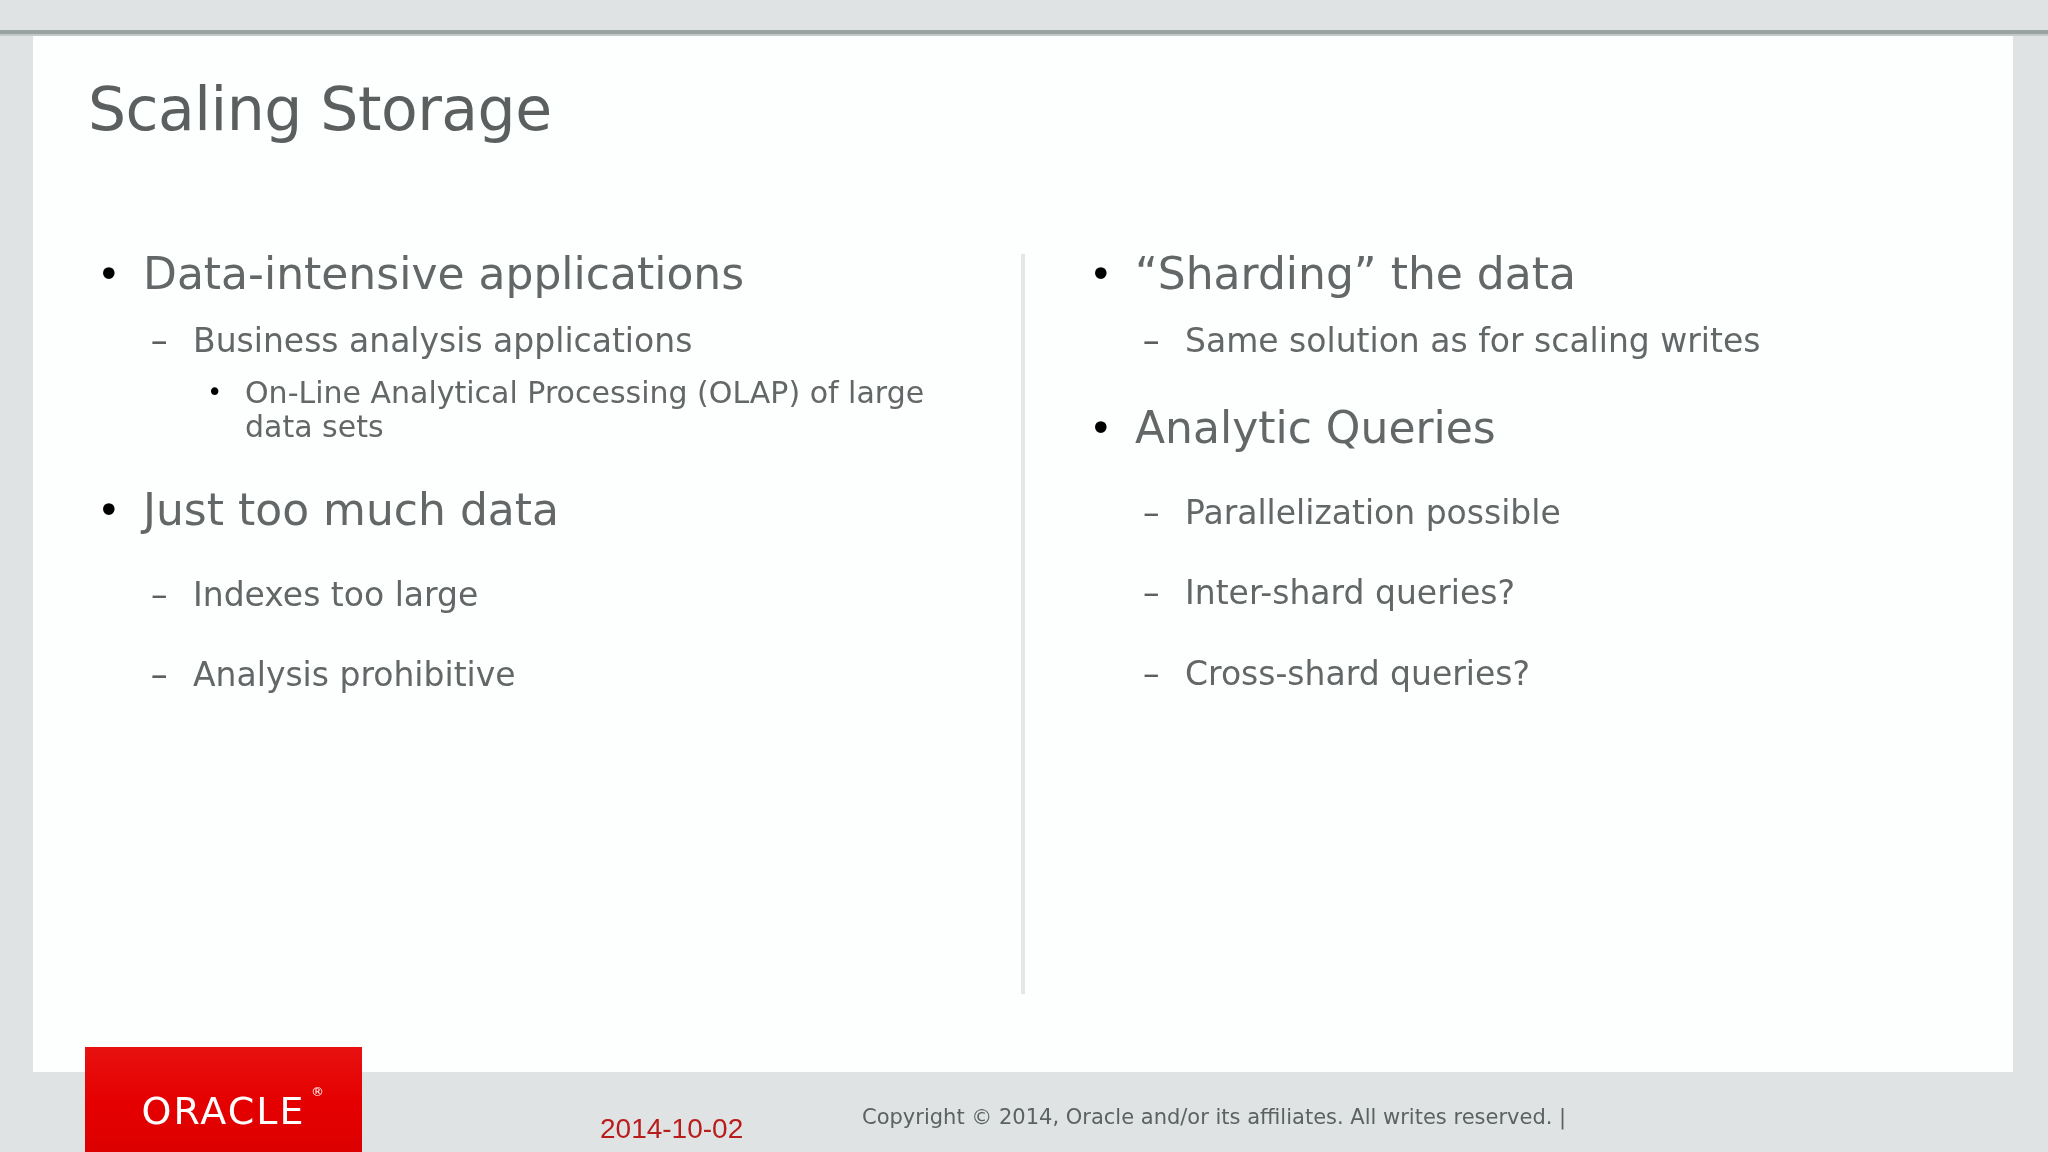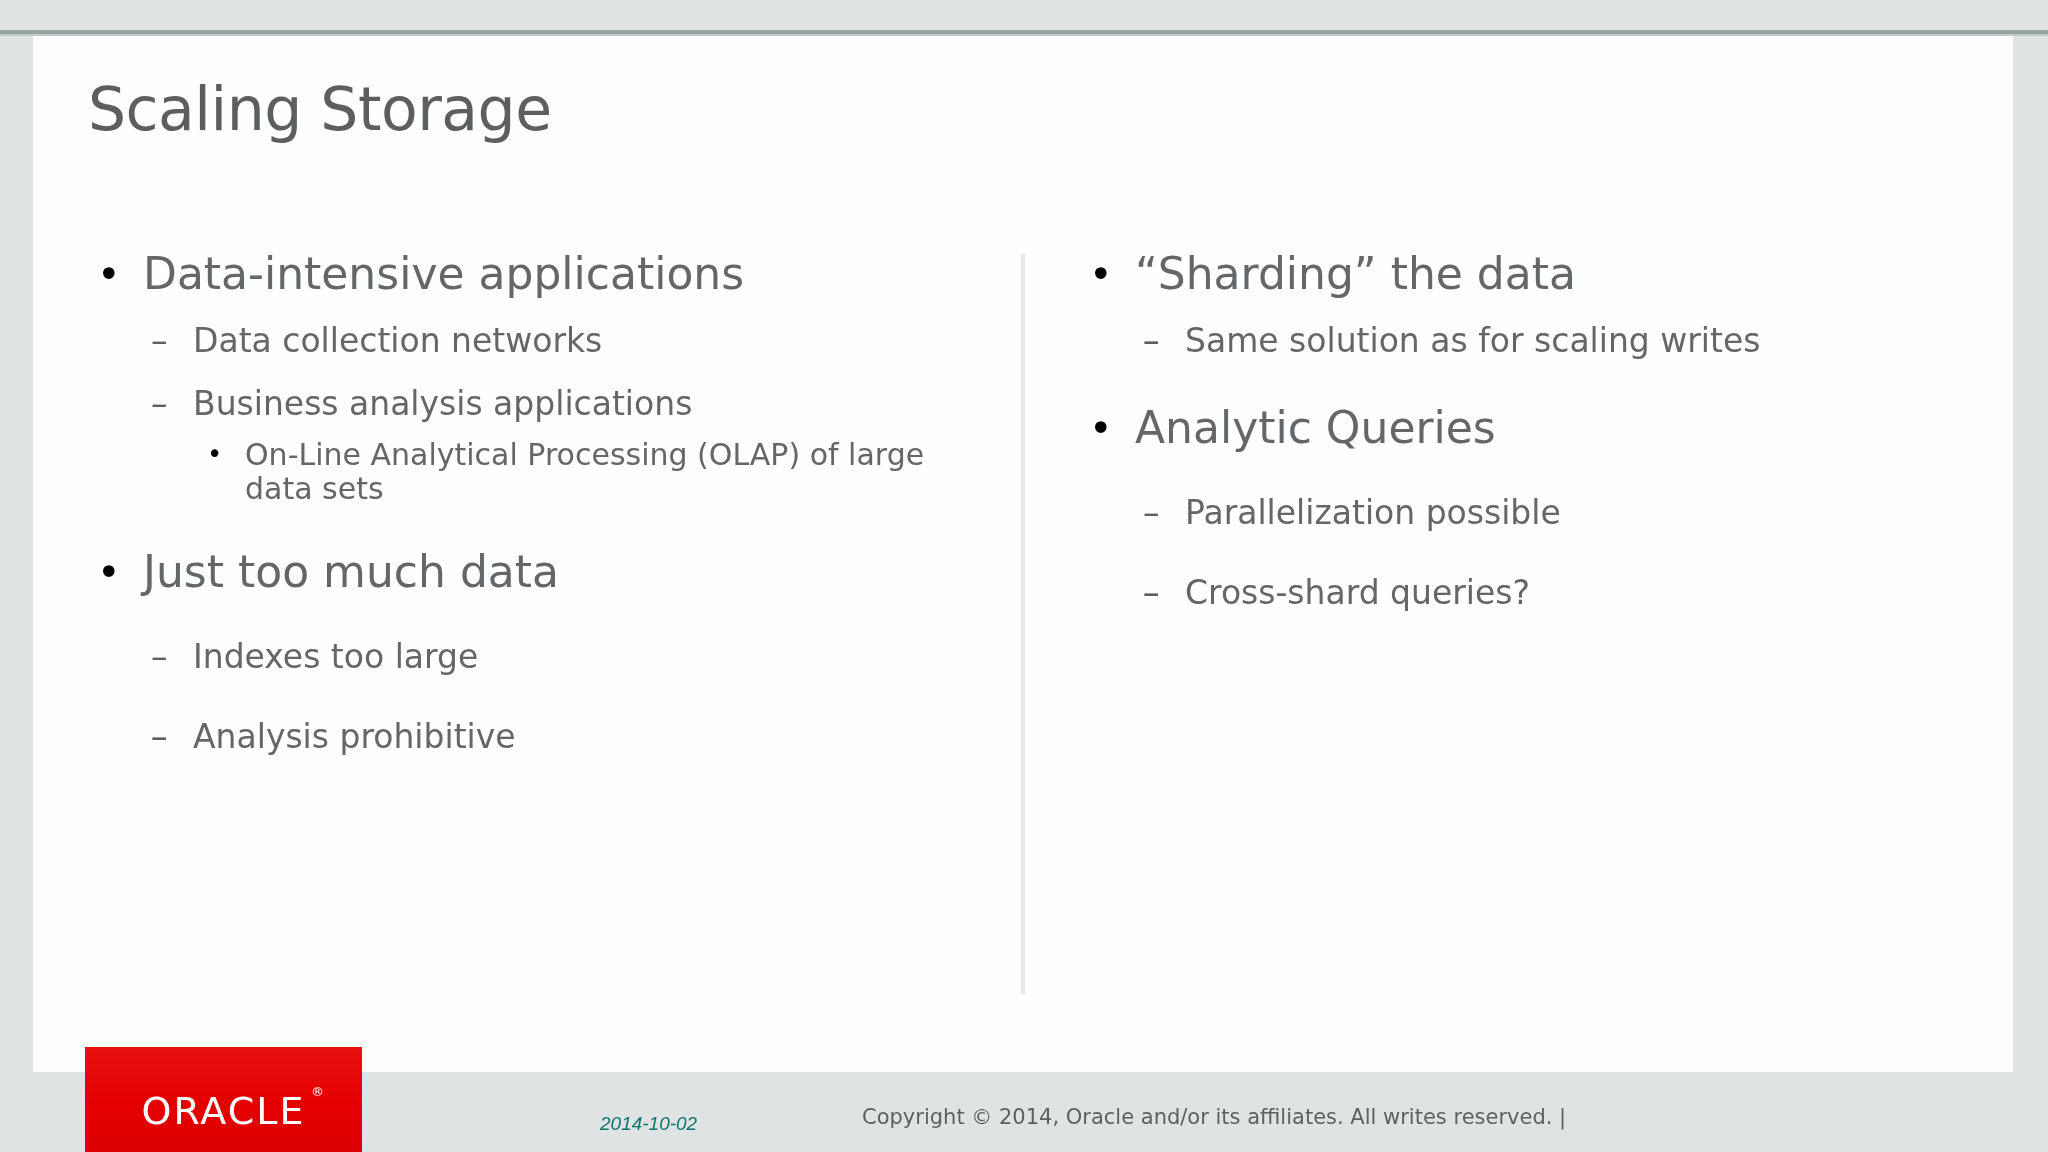--- a/index.html
+++ b/index.html
@@ -186,24 +186,23 @@
     color: #ffffff;
     font-size: 13px;
     line-height: 1;
   }
 
   #footer-date {
     position: absolute;
     left: 600px;
     top: 1113px;
     font-family: "Liberation Sans", sans-serif;
-    font-size: 19px;
-    color: #0f766e;
+    font-size: 28px;
+    color: #b91c1c;
     white-space: nowrap;
-    font-style: italic;
   }
 
   #footer-copyright {
     position: absolute;
     left: 862px;
     top: 1105px;
     font-family: "DejaVu Sans", sans-serif;
     font-size: 21px;
     color: #5c6161;
     white-space: nowrap;
@@ -227,21 +226,20 @@
     <div class="column" id="col-left">
       <ul class="lvl">
 
         <li class="item l1">
           <span class="marker">•</span>
           <span class="txt">Data-intensive applications</span>
         </li>
 
         <li class="item l2">
           <span class="marker">–</span>
-          <span class="txt">Data collection networks</span>
         </li>
 
         <li class="item l2">
           <span class="marker">–</span>
           <span class="txt">Business analysis applications</span>
         </li>
 
         <li class="item l3">
           <span class="marker">•</span>
           <span class="txt">On-Line Analytical Processing (OLAP) of large data sets</span>
@@ -291,20 +289,21 @@
           <span class="txt">Analytic Queries</span>
         </li>
 
         <li class="item l2 gap-big">
           <span class="marker">–</span>
           <span class="txt">Parallelization possible</span>
         </li>
 
         <li class="item l2 gap-big">
           <span class="marker">–</span>
+          <span class="txt">Inter-shard queries?</span>
         </li>
 
         <li class="item l2 gap-big">
           <span class="marker">–</span>
           <span class="txt">Cross-shard queries?</span>
         </li>
 
       </ul>
     </div>
 

